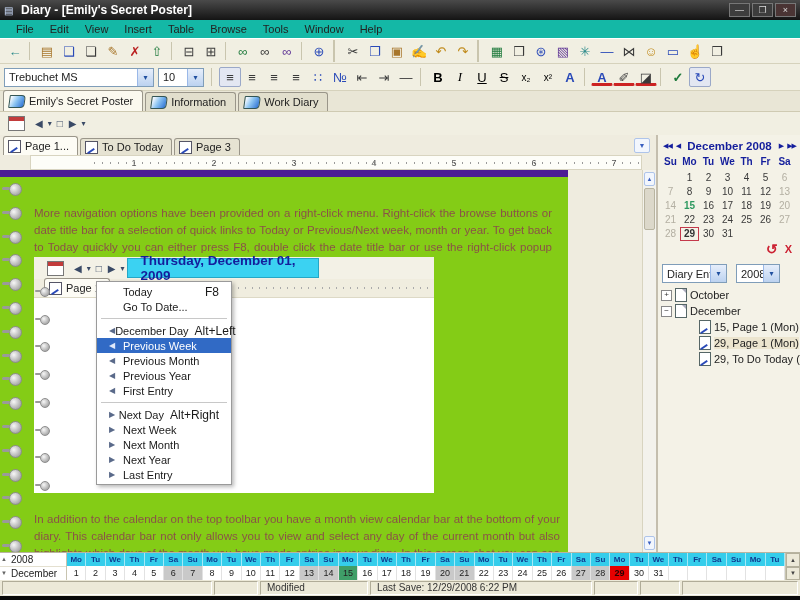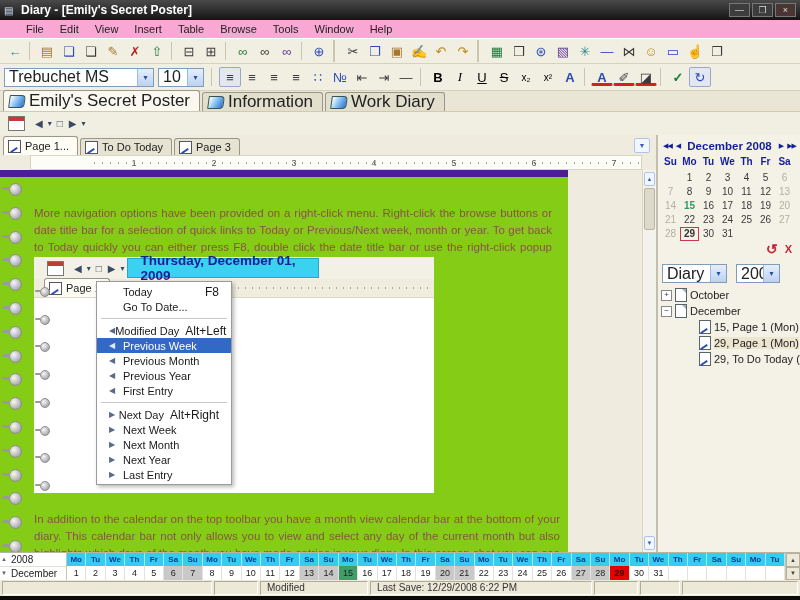--- a/index.html
+++ b/index.html
@@ -12,22 +12,22 @@
     background:linear-gradient(#4a4a4a,#141414);display:flex;align-items:center;
     padding:0 4px;box-sizing:border-box;color:#fff;}
   .appicon{width:13px;height:13px;font-size:10px;color:#cfe0ff;margin-right:4px;line-height:13px;}
   .title{font-weight:bold;font-size:12px;}
   .wctrls{margin-left:auto;display:flex;gap:2px;}
   .wbtn{width:21px;height:14px;background:#3d3d3d;border:1px solid #777;color:#ddd;
     font-size:9px;line-height:12px;text-align:center;}
   .wbtn.close{background:#4a3434;}
 
   
-  #menubar{position:absolute;left:0;top:20px;width:800px;height:19px;background:#f9a8d4;
-    border-bottom:1px solid #fff;display:flex;align-items:center;padding-left:18px;box-sizing:border-box;}
+  #menubar{position:absolute;left:0;top:20px;width:800px;height:19px;background:#14b8a6;
+    border-bottom:1px solid #fff;display:flex;align-items:center;padding-left:8px;box-sizing:border-box;}
   .mitem{padding:2px 8px;color:#222;}
 
   
   #toolbar1{position:absolute;left:0;top:39px;width:800px;height:25px;}
   #toolbar2{position:absolute;left:0;top:64px;width:800px;height:27px;}
   .tbar{background:#f1efe2;border-bottom:1px solid #d6d2bc;display:flex;align-items:center;
     padding-left:4px;box-sizing:border-box;}
   .tbi{width:22px;height:20px;display:flex;align-items:center;justify-content:center;
     font-size:13px;border:1px solid transparent;border-radius:2px;}
   .tbi.sep{width:4px;height:18px;border:none;border-left:1px solid #c9c5ae;margin:0 3px;border-radius:0;}
@@ -35,31 +35,31 @@
   .tbi.pressed{border:1px solid #9aa8c8;background:#e3e7f2;}
   .c-teal{color:#2e8b8b}.c-tan{color:#a8762b}.c-blue{color:#2a4ab8}.c-red{color:#bb2222}
   .c-green{color:#1f7a3c}.c-dark{color:#3a3a3a}.c-purple{color:#5f3596}.c-gold{color:#c08a1a}
   .fb{font-weight:bold}.fi{font-style:italic;font-family:"Liberation Serif",serif}
   .fu{text-decoration:underline}.fs{text-decoration:line-through}
   .fsmall{font-size:10px}.fa{font-weight:bold}
   .bar-red{border-bottom:3px solid #c22;height:15px;margin-top:2px;}
   .spellchip{font-weight:bold}
   .combo{height:19px;background:#fff;border:1px solid #7f9db9;display:flex;align-items:center;
     box-sizing:border-box;margin-right:4px;}
-  .combo .cval{flex:1;padding:0 4px;font-size:16px;white-space:nowrap;overflow:hidden;}
+  .combo .cval{flex:1;padding:0 4px;font-size:11px;white-space:nowrap;overflow:hidden;}
   .combo .cbtn{width:15px;height:100%;background:linear-gradient(#e6eefb,#bcd2f0);
     border-left:1px solid #9ab8e8;color:#2050a0;font-size:8px;display:flex;align-items:center;justify-content:center;}
   #fontcombo{width:150px}#sizecombo{width:46px}
 
   
   #diarytabs{position:absolute;left:0;top:91px;width:800px;height:21px;background:#e9e6d6;
     display:flex;align-items:flex-end;padding-left:3px;box-sizing:border-box;gap:2px;
     border-bottom:1px solid #cfcab2;}
   .dtab{height:18px;display:flex;align-items:center;gap:4px;padding:0 9px 0 5px;
-    border:1px solid #9a968a;border-bottom:none;border-radius:3px 3px 0 0;background:#e2dfcd;font-size:17px;}
+    border:1px solid #9a968a;border-bottom:none;border-radius:3px 3px 0 0;background:#e2dfcd;font-size:11px;}
   .dtab.active{background:#fbf9ef;font-weight:normal;height:20px;}
   .bookicon{width:14px;height:11px;border:1px solid #355;border-radius:1px 4px 4px 1px;
     background:linear-gradient(115deg,#eef6fe 10%,#8ec6f2 45%,#2a6fd4 100%);transform:skewX(-8deg);}
 
   
   #datenav{position:absolute;left:0;top:112px;width:800px;height:23px;background:#f1efe2;
     display:flex;align-items:center;padding-left:3px;box-sizing:border-box;}
   .navbtn{height:18px;display:flex;align-items:center;justify-content:center;color:#3a4a66;
     font-size:10px;padding:0 3px;}
   .caret{font-size:8px;color:#3a4a66;padding:0 2px;}
@@ -415,21 +415,21 @@
             <span class="cmlabel">Go To Date...</span>
             <span class="cmshort"></span>
           </div>
             <div class="cmitem sep">
             
             
             
           </div>
             <div class="cmitem">
             <span class="cmarrow">◀</span>
-            <span class="cmlabel">Modified Day</span>
+            <span class="cmlabel">December Day</span>
             <span class="cmshort">Alt+Left</span>
           </div>
             <div class="cmitem sel">
             <span class="cmarrow">◀</span>
             <span class="cmlabel">Previous Week</span>
             <span class="cmshort"></span>
           </div>
             <div class="cmitem">
             <span class="cmarrow">◀</span>
             <span class="cmlabel">Previous Month</span>

